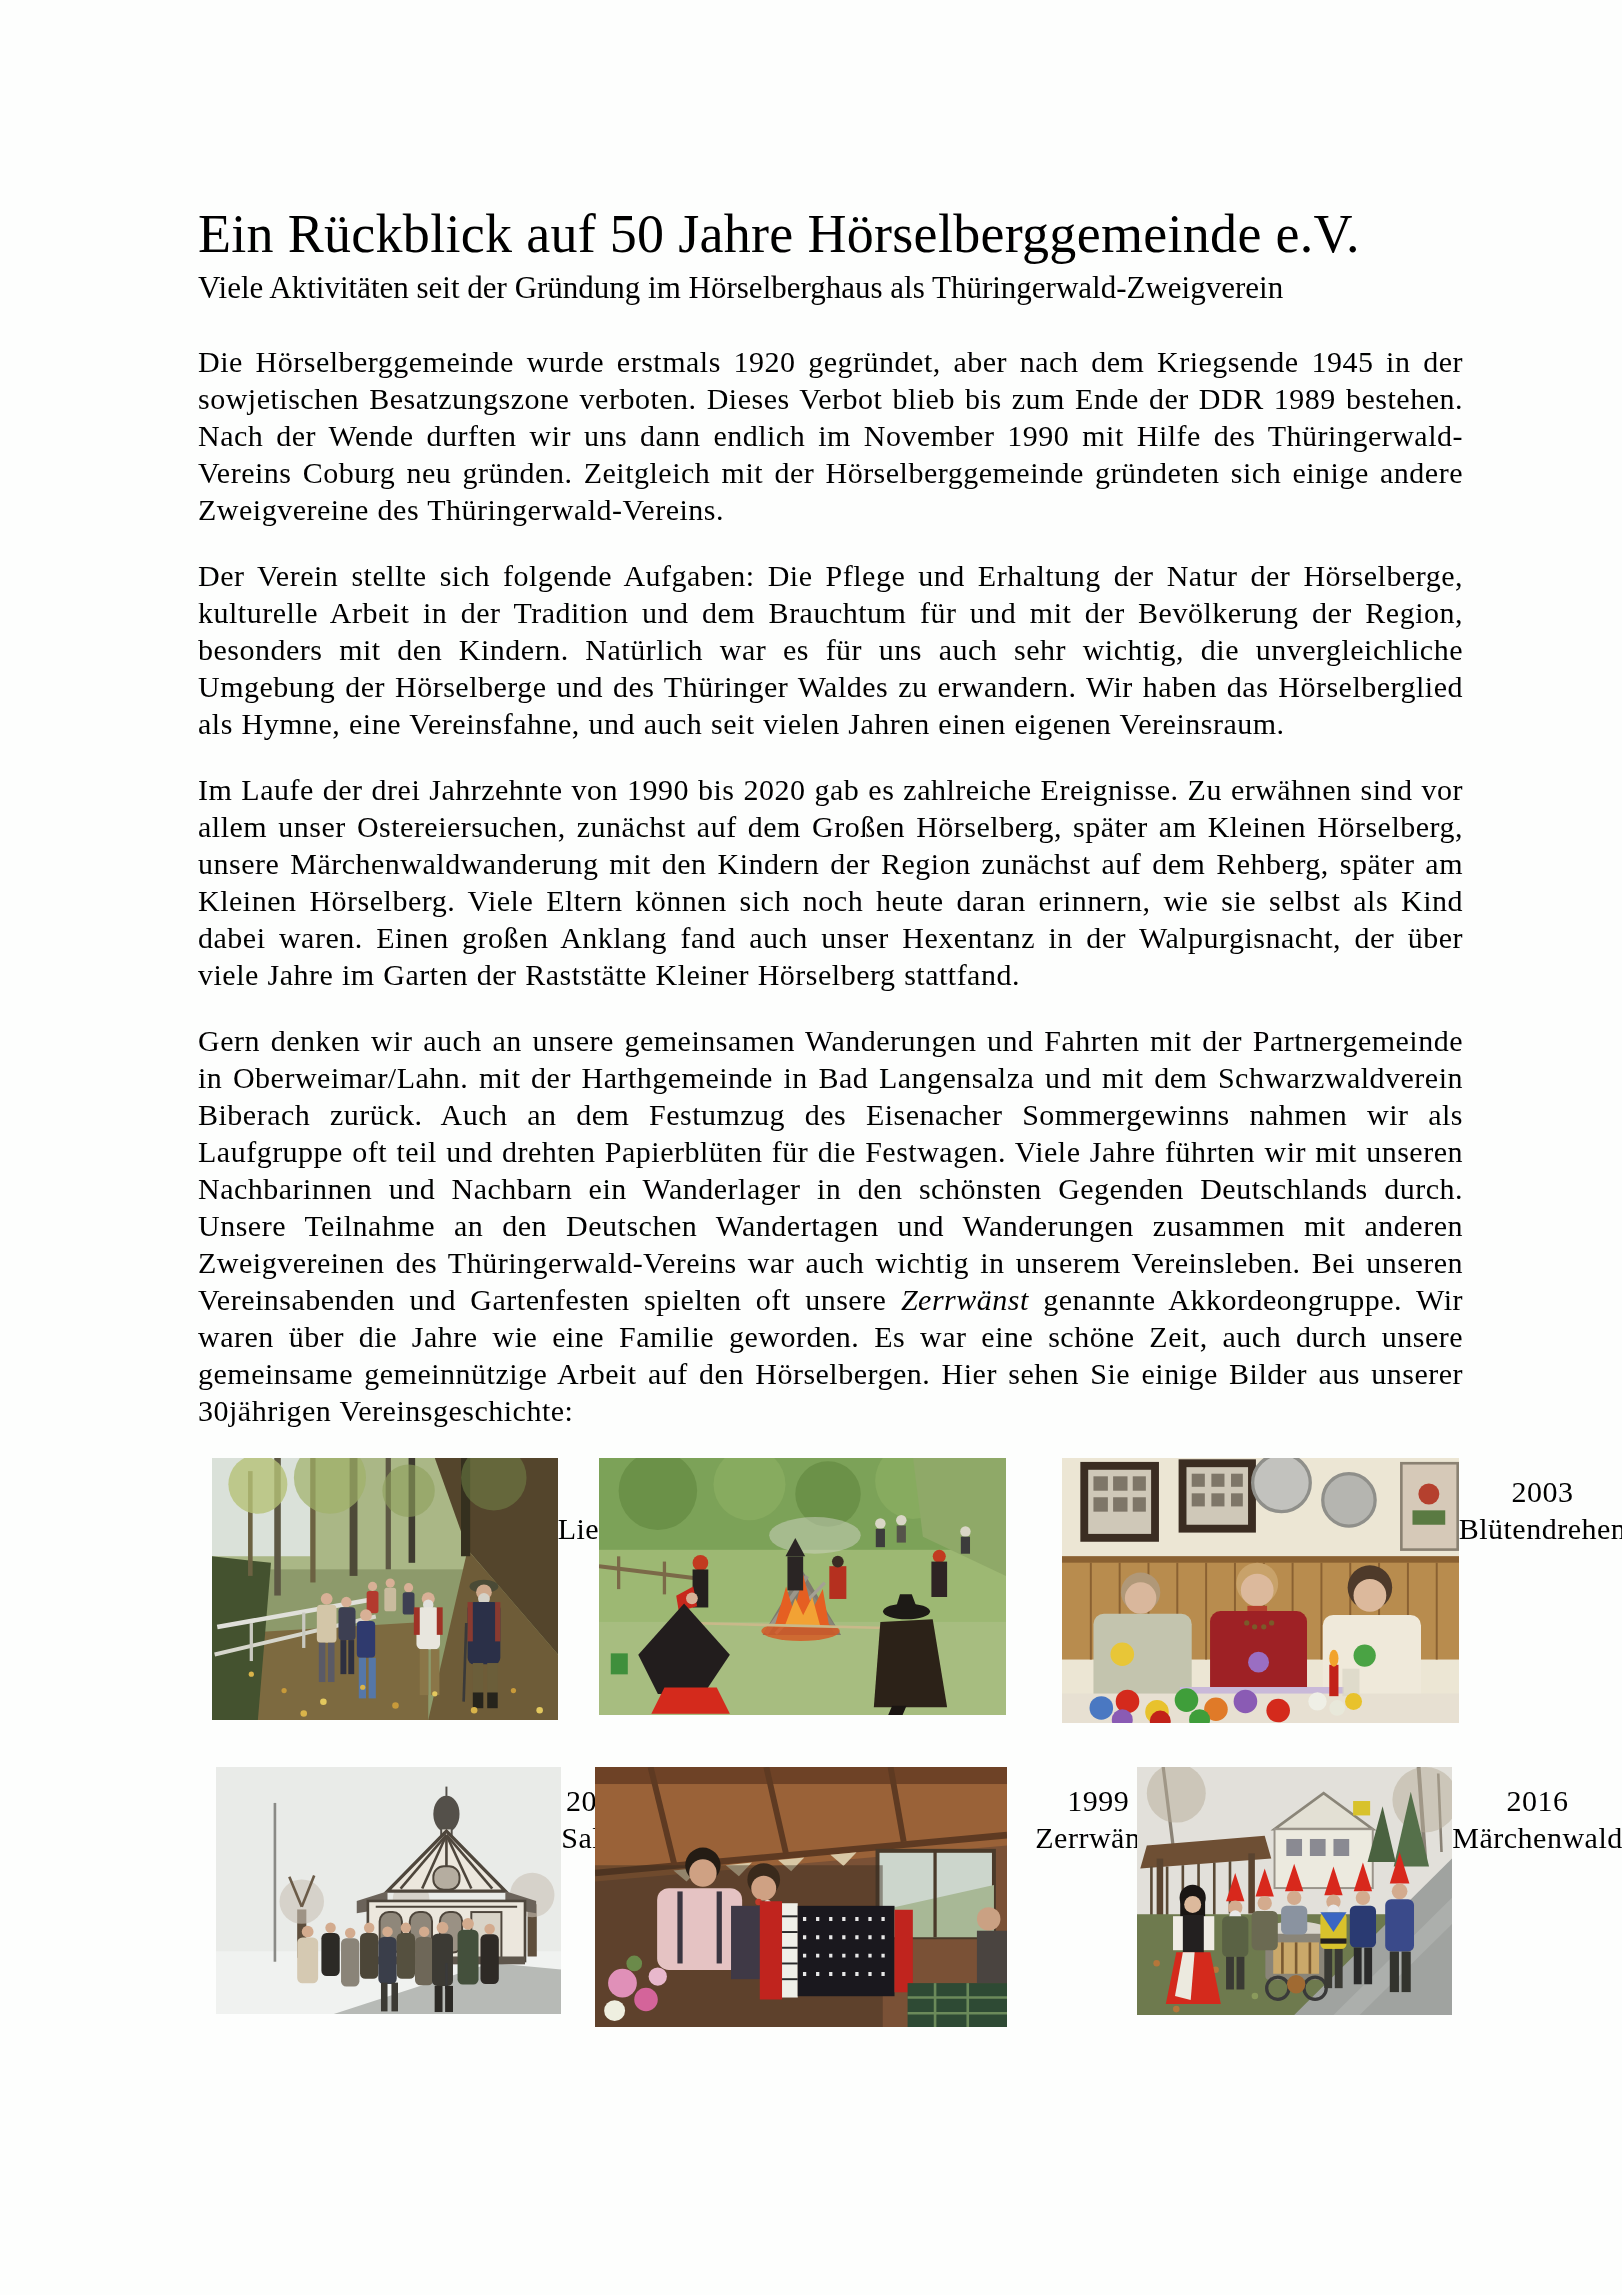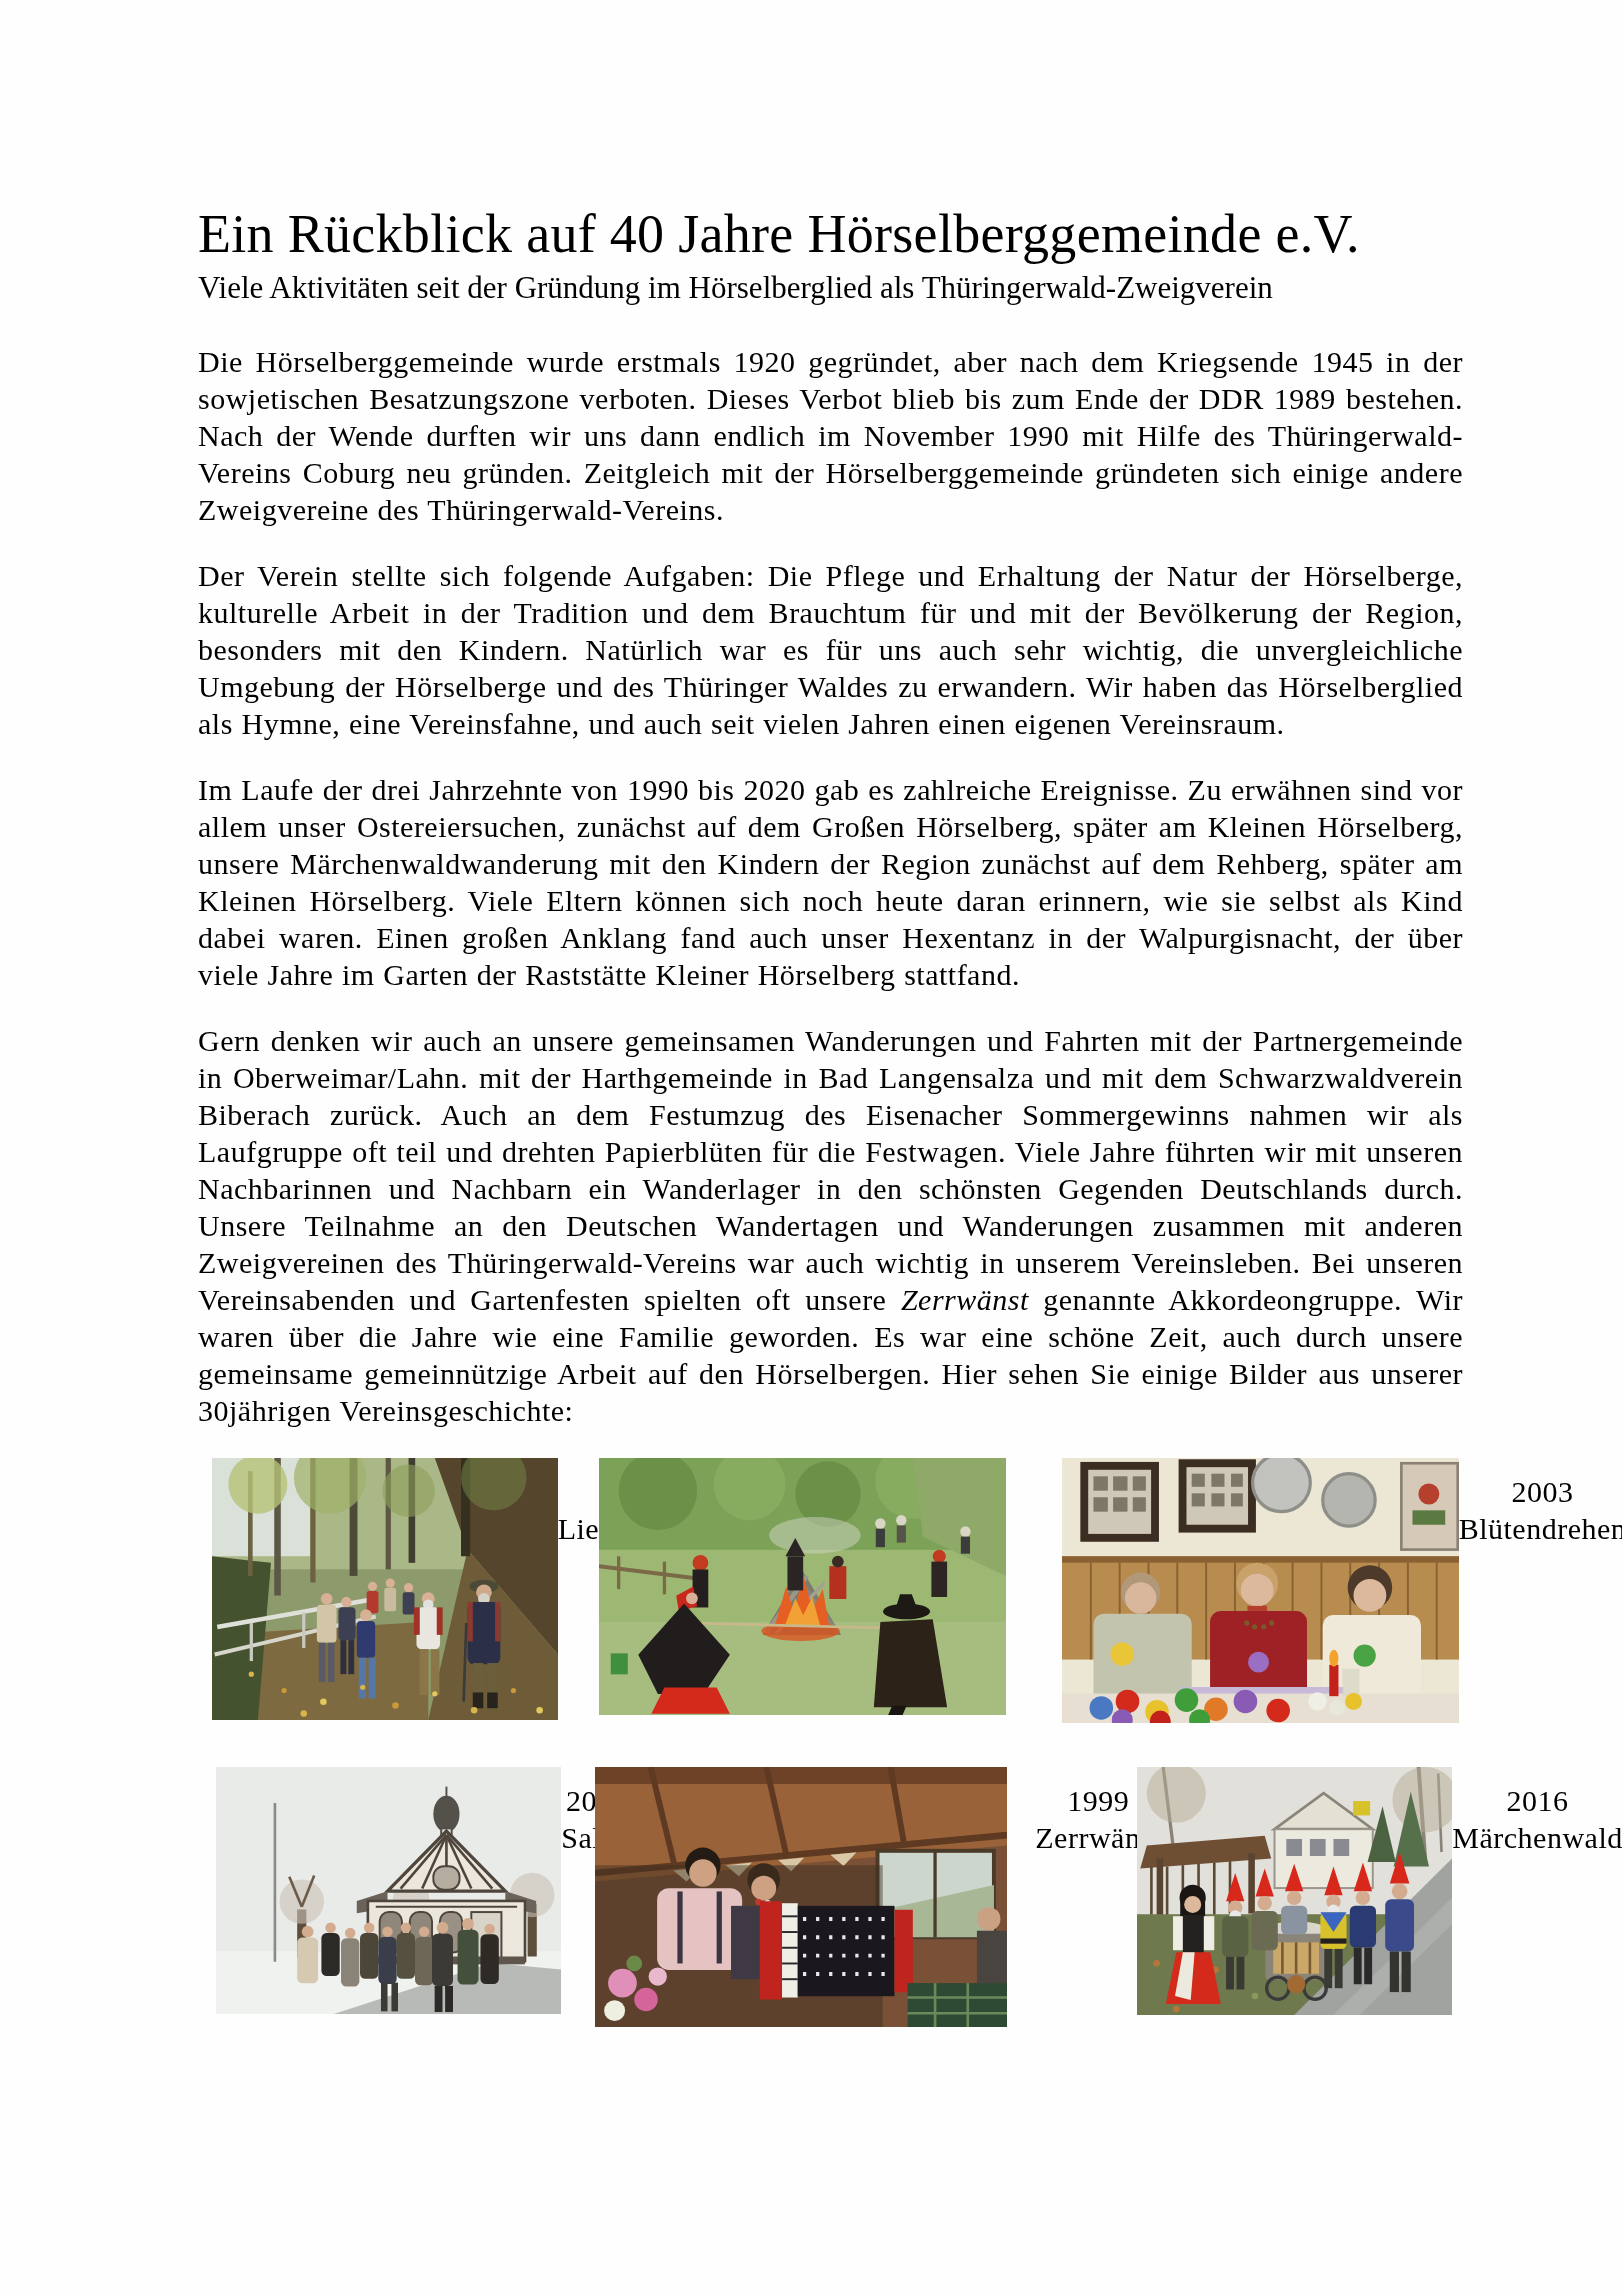--- a/index.html
+++ b/index.html
@@ -55,22 +55,22 @@
   .f4 .photo{width:345px;height:247px;}
   .f5 .photo{width:412px;height:260px;}
   .f6 .photo{width:315px;height:248px;}
 </style>
 </head>
 <body>
 
 <div class="page">
   <div class="content">
 
-    <h1 class="title">Ein Rückblick auf 40 Jahre Hörselberggemeinde e.V.</h1>
-    <div class="subtitle">Viele Aktivitäten seit der Gründung im Hörselberglied als Thüringerwald-Zweigverein</div>
+    <h1 class="title">Ein Rückblick auf 50 Jahre Hörselberggemeinde e.V.</h1>
+    <div class="subtitle">Viele Aktivitäten seit der Gründung im Hörselberghaus als Thüringerwald-Zweigverein</div>
 
     <p class="body first"><span>Die Hörselberggemeinde wurde erstmals 1920 gegründet, aber nach dem Kriegsende 1945 in der sowjetischen Besatzungszone verboten. Dieses Verbot blieb bis zum Ende der DDR 1989 bestehen. Nach der Wende durften wir uns dann endlich im November 1990 mit Hilfe des Thüringerwald-Vereins Coburg neu gründen. Zeitgleich mit der Hörselberggemeinde gründeten sich einige andere Zweigvereine des Thüringerwald-Vereins.</span></p>
     <p class="body"><span>Der Verein stellte sich folgende Aufgaben: Die Pflege und Erhaltung der Natur der Hörselberge, kulturelle Arbeit in der Tradition und dem Brauchtum für und mit der Bevölkerung der Region, besonders mit den Kindern. Natürlich war es für uns auch sehr wichtig, die unvergleichliche Umgebung der Hörselberge und des Thüringer Waldes zu erwandern. Wir haben das Hörselberglied als Hymne, eine Vereinsfahne, und auch seit vielen Jahren einen eigenen Vereinsraum.</span></p>
     <p class="body"><span>Im Laufe der drei Jahrzehnte von 1990 bis 2020 gab es zahlreiche Ereignisse. Zu erwähnen sind vor allem unser Ostereiersuchen, zunächst auf dem Großen Hörselberg, später am Kleinen Hörselberg, unsere Märchenwaldwanderung mit den Kindern der Region zunächst auf dem Rehberg, später am Kleinen Hörselberg. Viele Eltern können sich noch heute daran erinnern, wie sie selbst als Kind dabei waren. Einen großen Anklang fand auch unser Hexentanz in der Walpurgisnacht, der über viele Jahre im Garten der Raststätte Kleiner Hörselberg stattfand.</span></p>
     <p class="body"><span>Gern denken wir auch an unsere gemeinsamen Wanderungen und Fahrten mit der Partnergemeinde in Oberweimar/Lahn. mit der Harthgemeinde in Bad Langensalza und mit dem Schwarzwaldverein Biberach zurück. Auch an dem Festumzug des Eisenacher Sommergewinns nahmen wir als Laufgruppe oft teil und drehten Papierblüten für die Festwagen. Viele Jahre führten wir mit unseren Nachbarinnen und Nachbarn ein Wanderlager in den schönsten Gegenden Deutschlands durch. Unsere Teilnahme an den Deutschen Wandertagen und Wanderungen zusammen mit anderen Zweigvereinen des Thüringerwald-Vereins war auch wichtig in unserem Vereinsleben. Bei unseren Vereinsabenden und Gartenfesten spielten oft unsere </span><span class="it">Zerrwänst</span><span> genannte Akkordeongruppe. Wir waren über die Jahre wie eine Familie geworden. Es war eine schöne Zeit, auch durch unsere gemeinsame gemeinnützige Arbeit auf den Hörselbergen. Hier sehen Sie einige Bilder aus unserer 30jährigen Vereinsgeschichte:</span></p>
 
     <div class="figrow row1">
 
       <figure class="fig f1" style="margin:0;margin-left:13.7px;">
         <div class="photobox">

